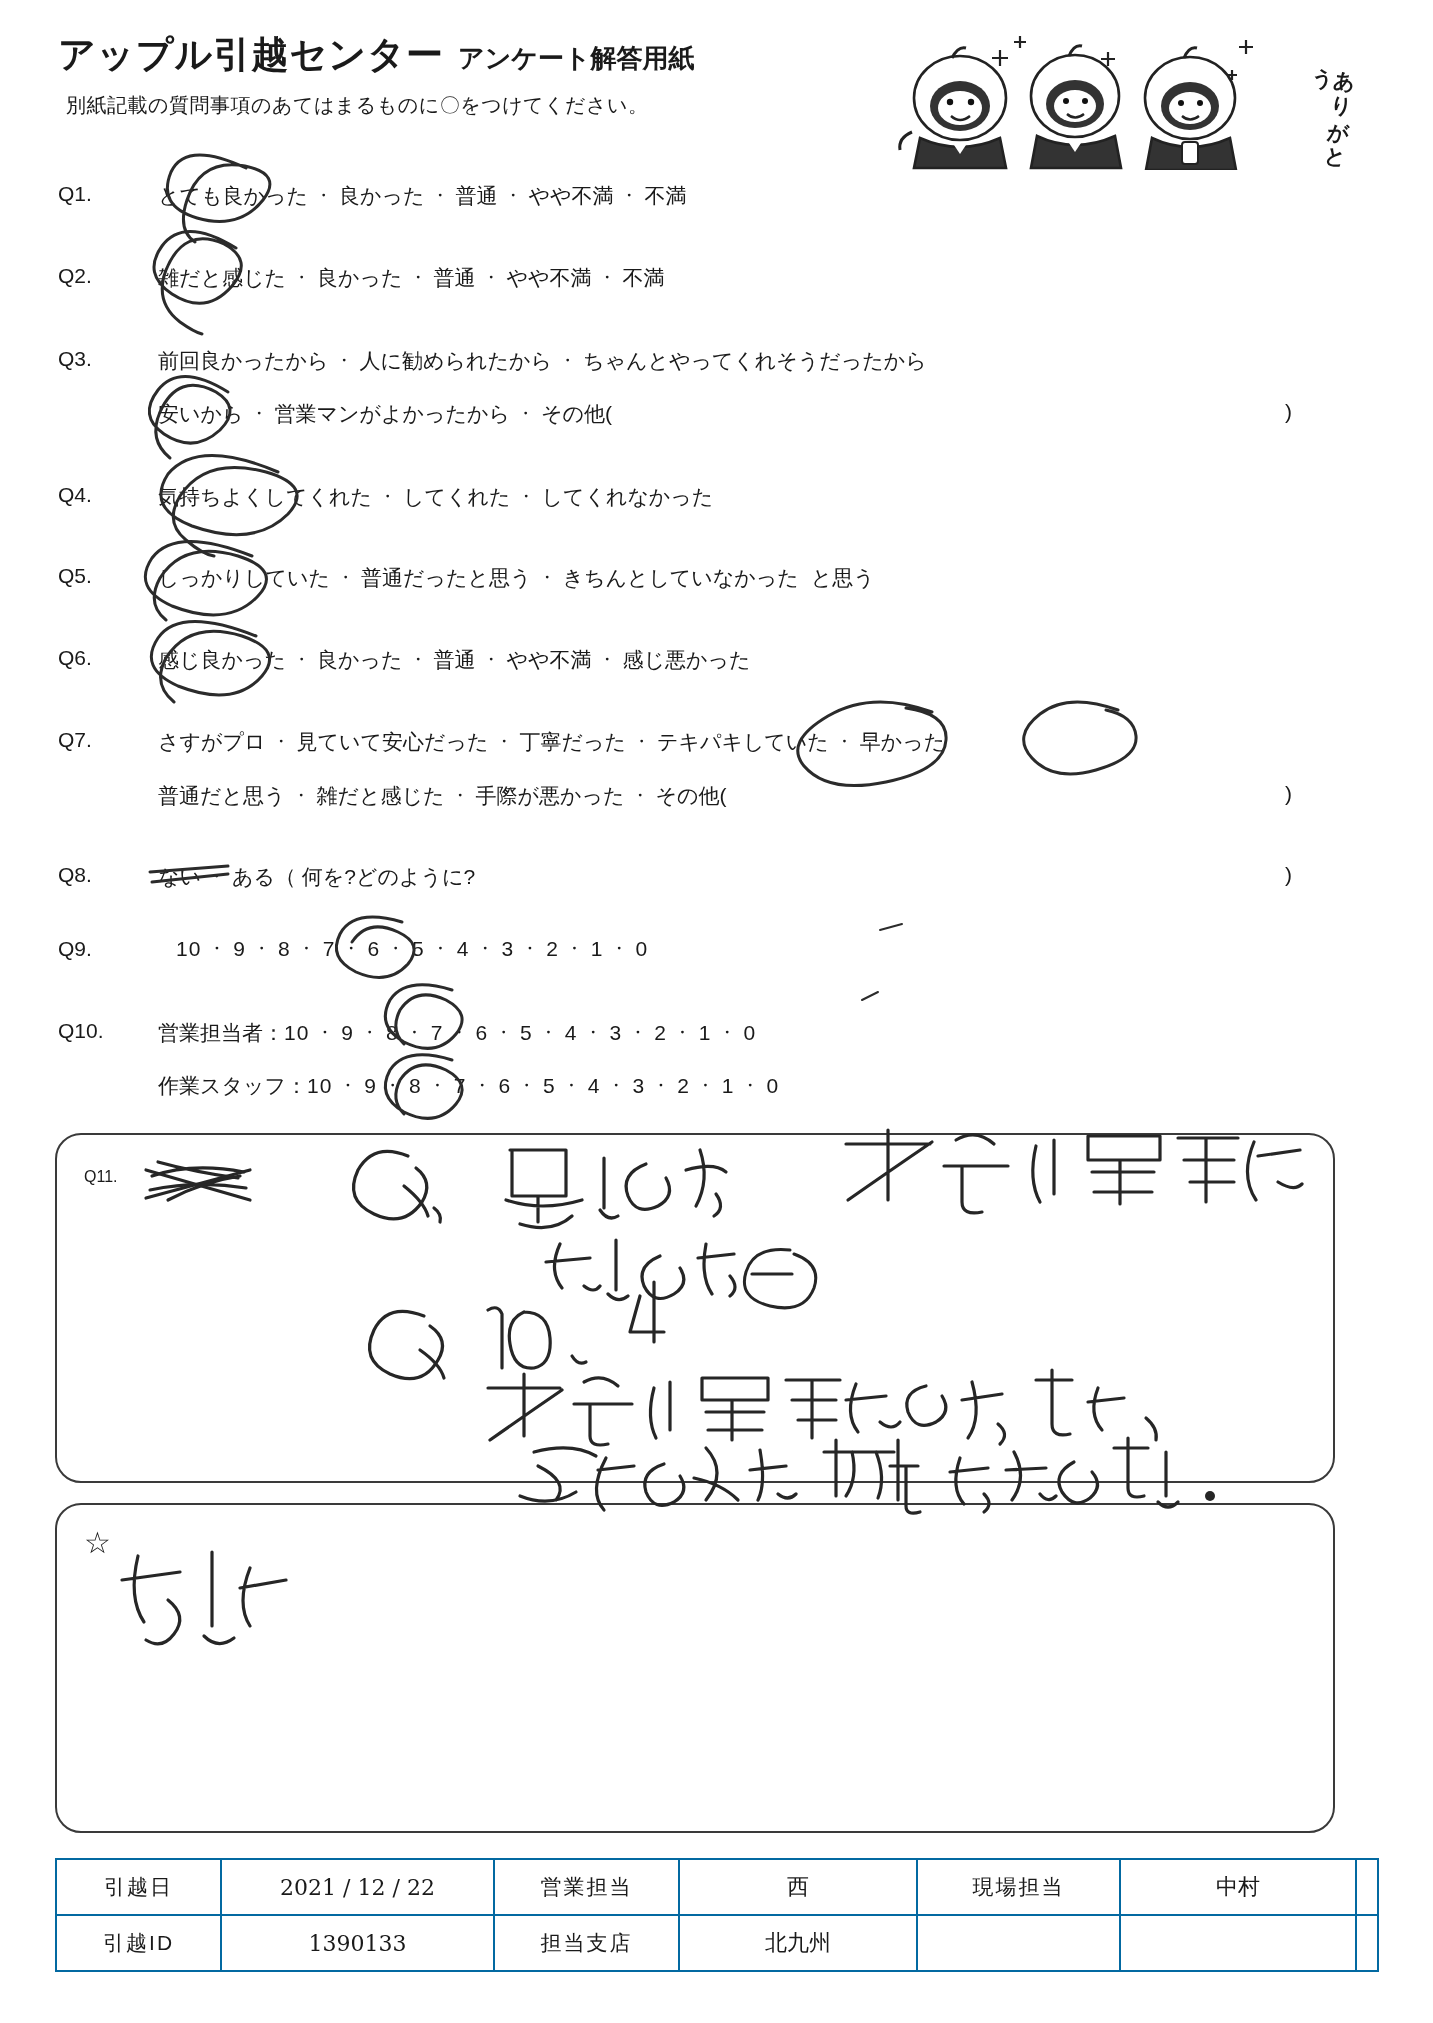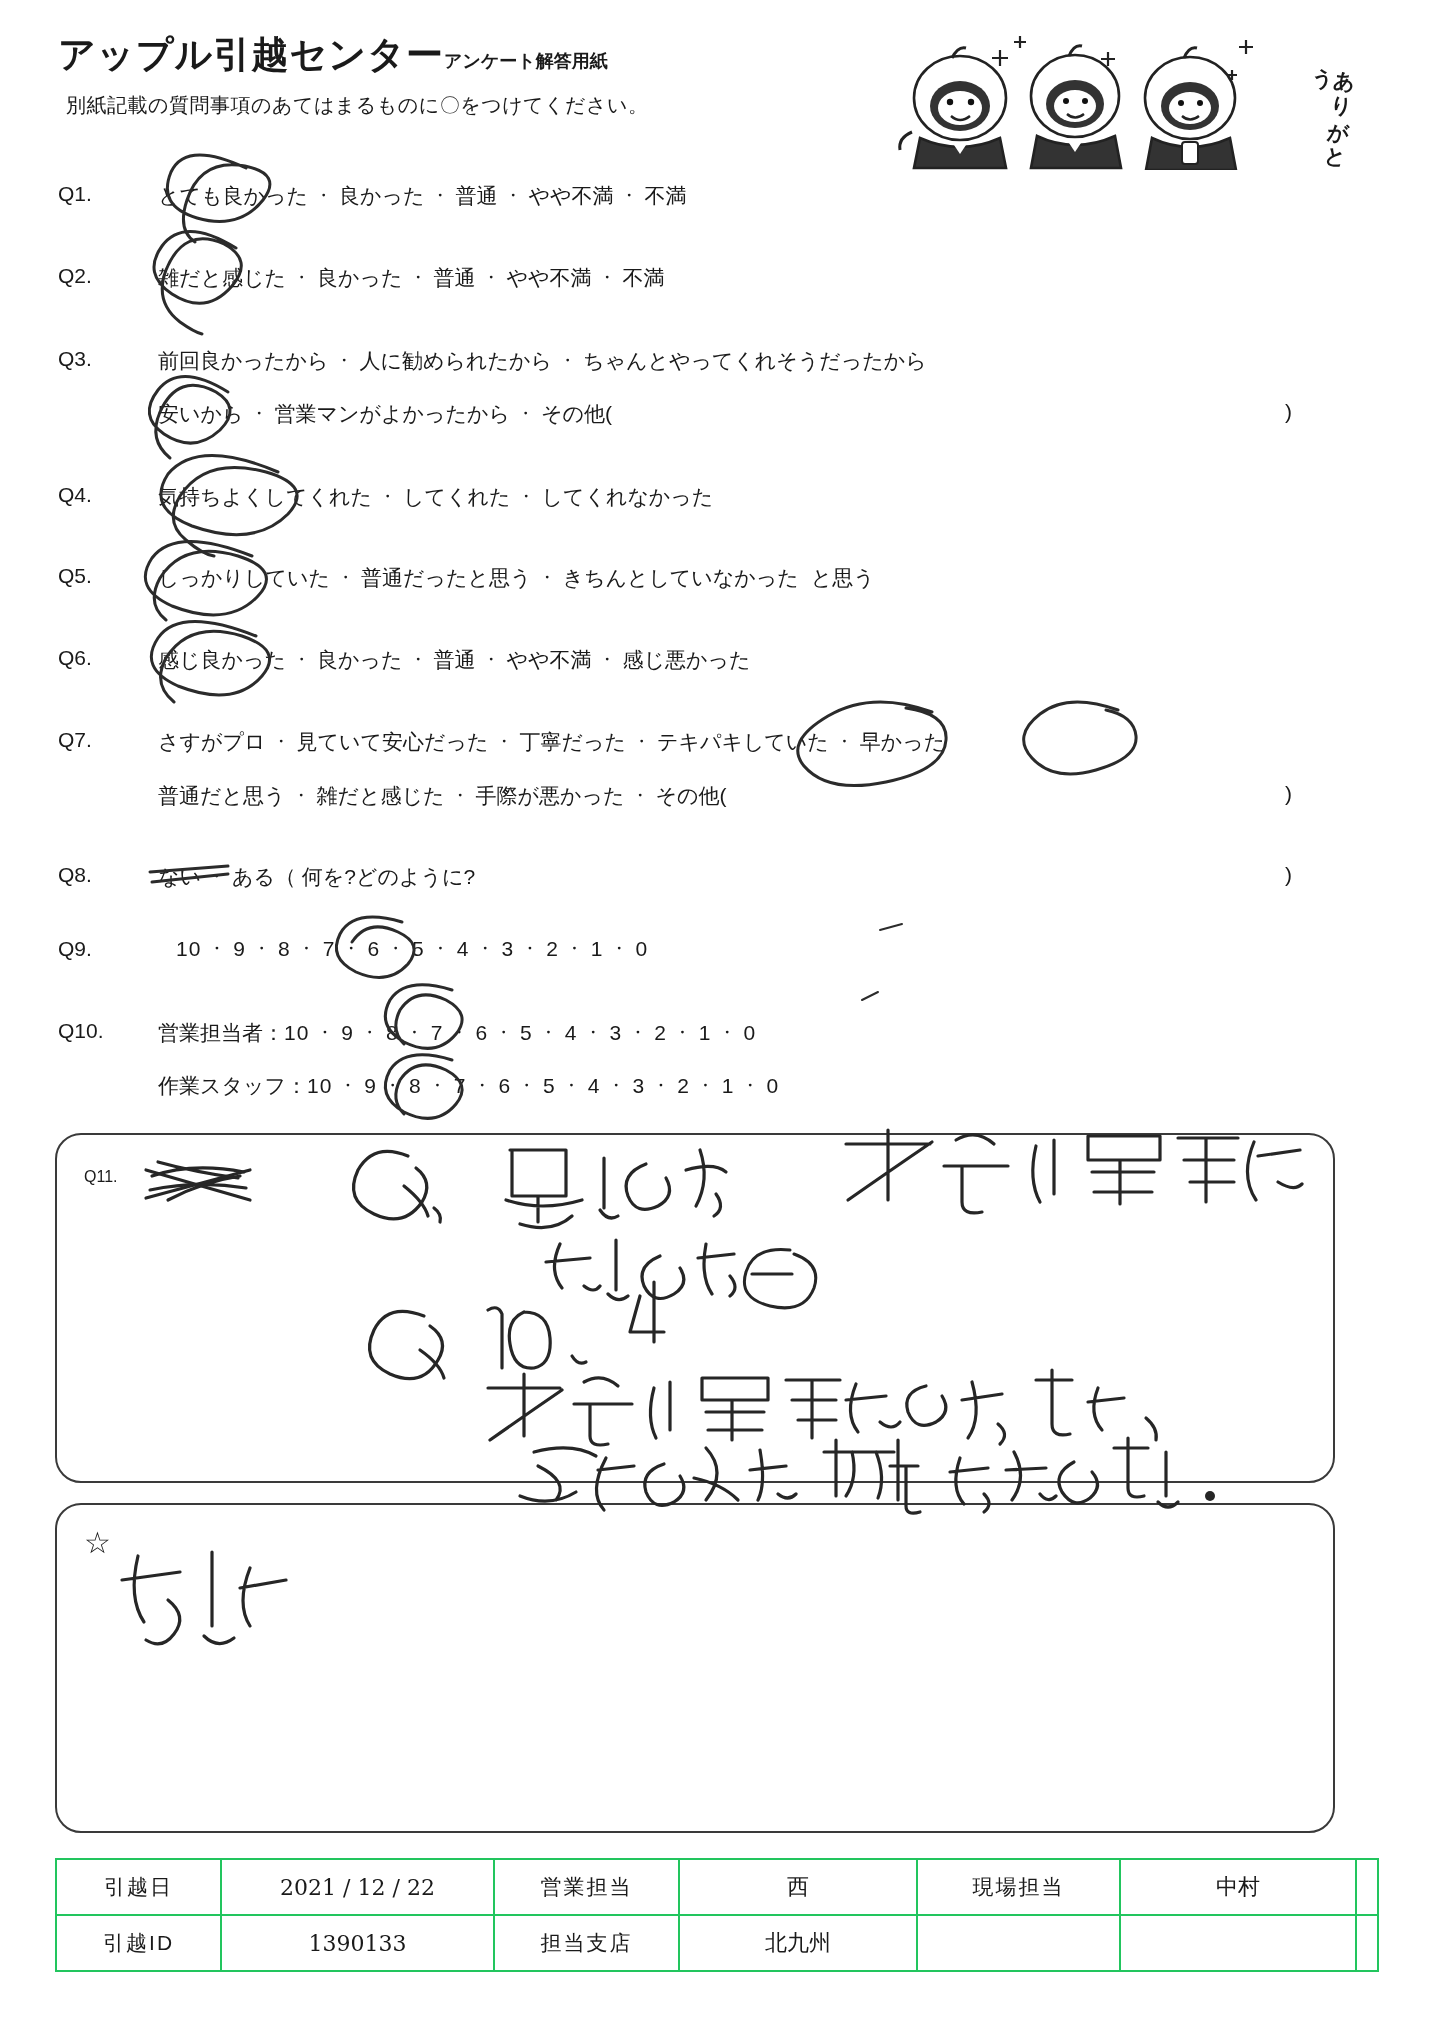--- a/index.html
+++ b/index.html
@@ -13,21 +13,21 @@
   }
   .page{position:relative;width:1433px;height:2023px;}
 
   
   .header{position:absolute;left:58px;top:30px;}
   .brand{
     font-size:37px;font-weight:bold;letter-spacing:1px;
     display:inline-block;vertical-align:baseline;
   }
   .subtitle{
-    font-size:18px;font-weight:bold;display:inline-block;
+    font-size:26px;font-weight:bold;margin-left:14px;display:inline-block;
   }
   .instr{font-size:20px;margin-top:12px;margin-left:8px;letter-spacing:0.5px;}
 
   
   .mascots{position:absolute;left:880px;top:30px;width:480px;height:130px;}
   .thanks{
     position:absolute;right:8px;top:24px;
     font-size:21px;font-weight:bold;line-height:1.05;
     writing-mode:vertical-rl;text-orientation:upright;
     letter-spacing:2px;
@@ -54,21 +54,21 @@
     position:absolute;font-size:16px;
   }
 
   
   .btable{
     position:absolute;left:55px;top:1858px;width:1324px;height:110px;
     border-collapse:collapse;
     font-size:22px;
   }
   .btable td{
-    border:2px solid #22c55e;
+    border:2px solid #0369a1;
     padding:0 10px;
     height:54px;
     vertical-align:middle;
     text-align:center;
     white-space:nowrap;
   }
   .lbl{letter-spacing:2px;font-size:21px;}
   .hw{font-family:"DejaVu Serif",serif;}
 </style>
 </head>

